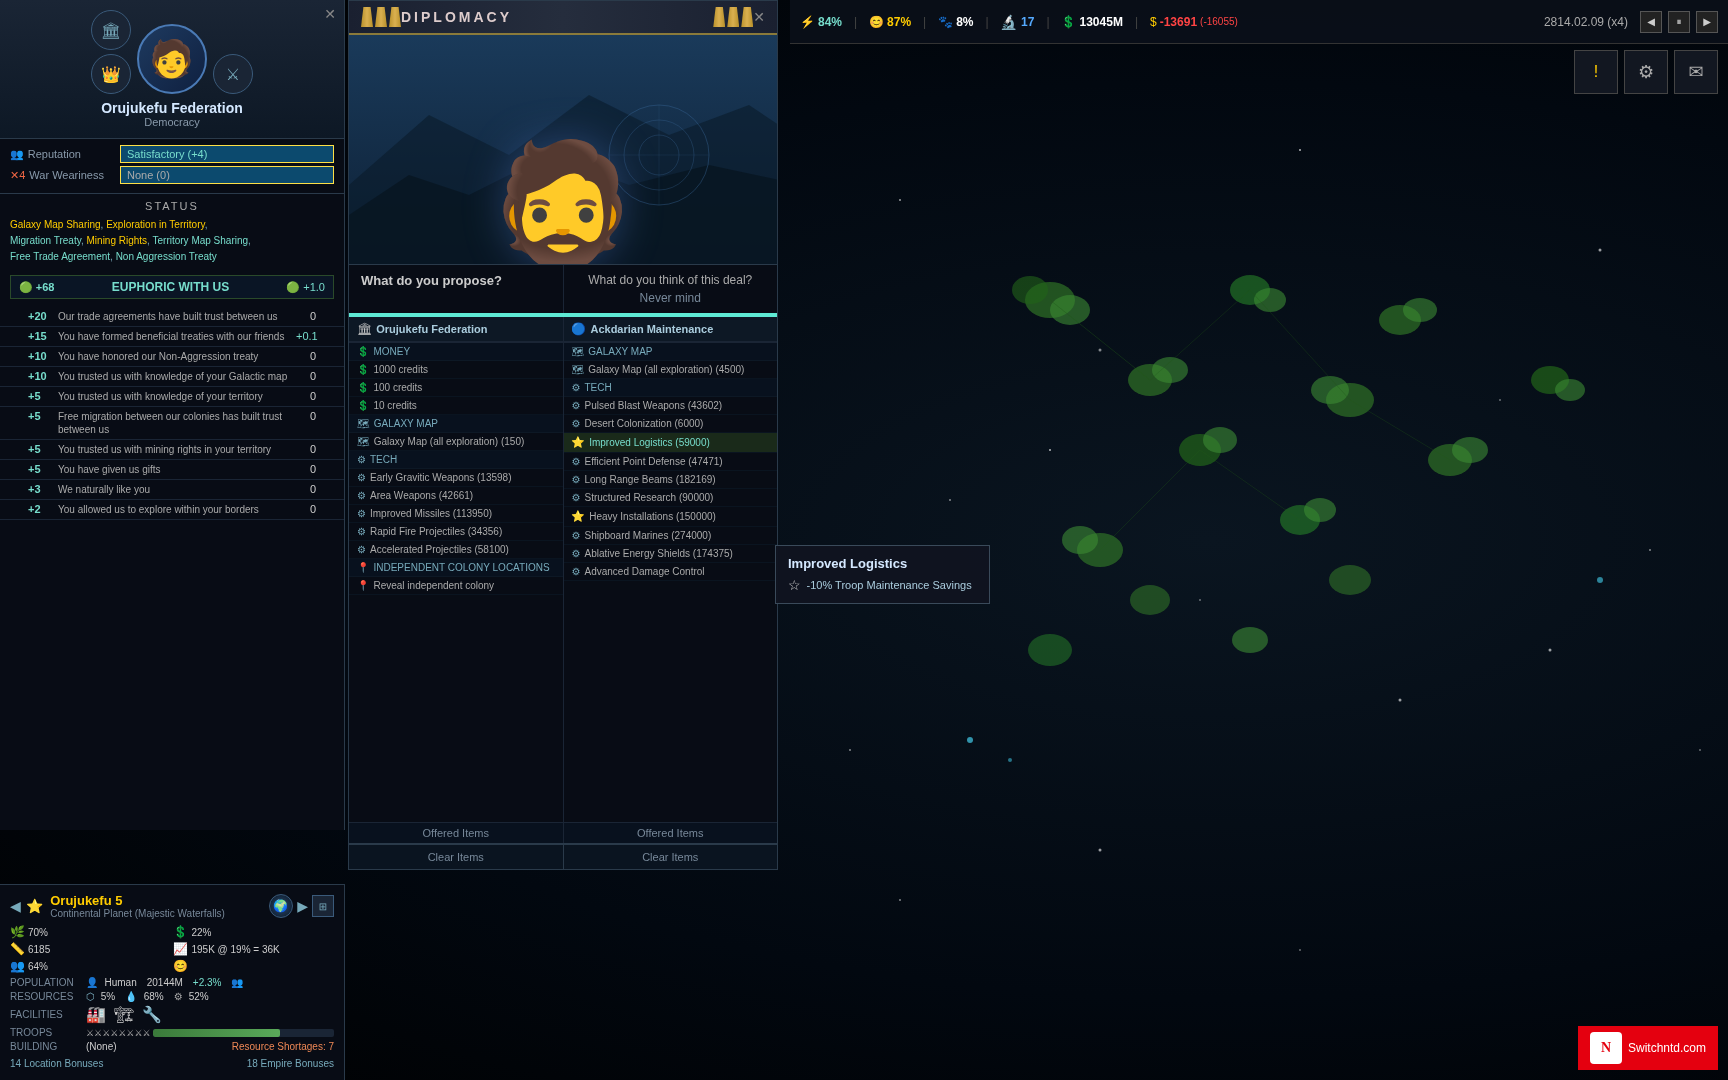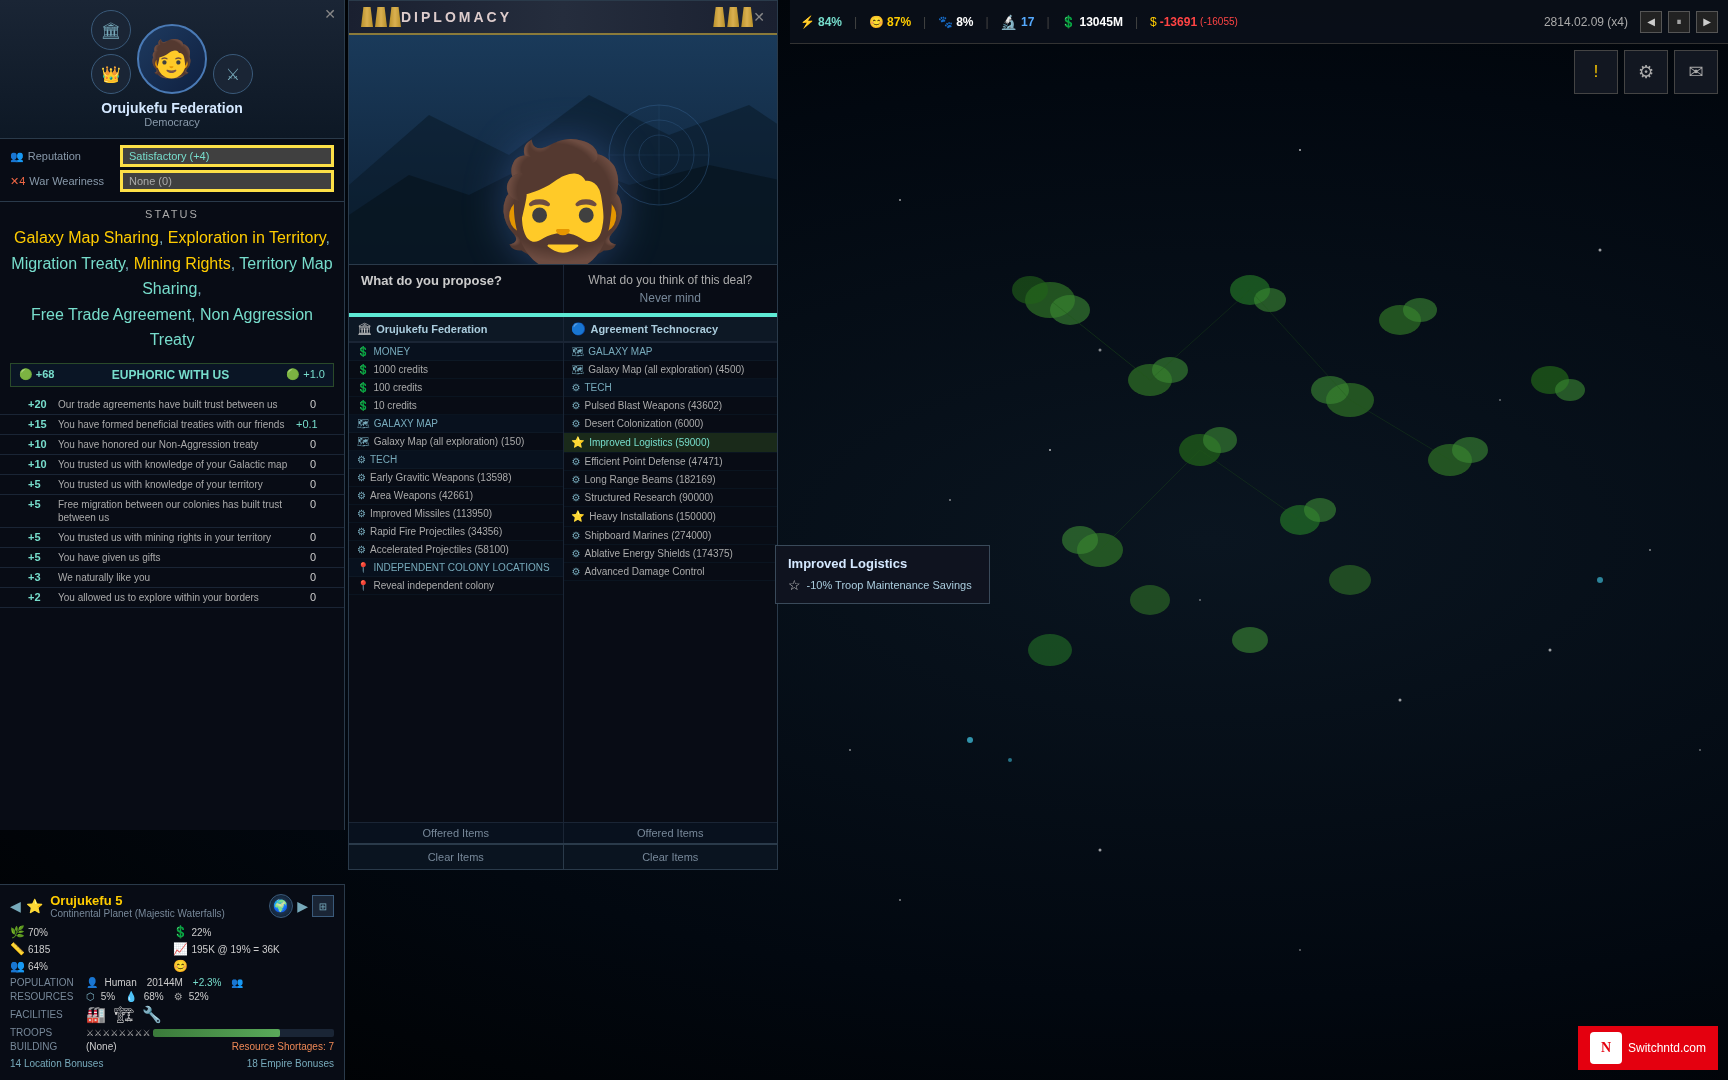--- a/index.html
+++ b/index.html
@@ -168,42 +168,42 @@
       margin-bottom: 3px;
     }
     .stat-label {
       color: #89a;
       font-size: 11px;
       width: 110px;
       display: flex; align-items: center; gap: 4px;
     }
     .stat-value {
       flex: 1;
-      background: #404040;
-      border: 3px solid #fde047;
+      background: #0c4a6e;
+      border: 1px solid #fde047;
       padding: 2px 6px;
       font-size: 11px;
       color: #7dc;
     }
 
     .status-section {
       border-top: 1px solid #2a3a4a;
       padding: 6px 10px;
     }
     .status-title {
       text-align: center;
       color: #aaa;
       font-size: 11px;
       letter-spacing: 2px;
       margin-bottom: 5px;
     }
     .status-tags {
       color: #7ab;
-      font-size: 16px;
-      text-align: center;
+      font-size: 10px;
+      text-align: left;
       line-height: 1.6;
     }
     .status-tags .highlight { color: #fc0; }
     .status-tags .green { color: #7dc; }
 
     .euphoric-bar {
       display: flex;
       align-items: center;
       justify-content: space-between;
       background: #0a1525;
@@ -896,21 +896,21 @@
     </div>
   </div>
 
   <div style="display:flex; border-bottom:1px solid #1a2535;">
     <div class="trade-col-header" style="flex:1; border-right:1px solid #1a2535;">
       <span class="trade-col-icon">🏛</span>
       <span class="trade-col-name">Orujukefu Federation</span>
     </div>
     <div class="trade-col-header" style="flex:1;">
       <span class="trade-col-icon">🔵</span>
-      <span class="trade-col-name">Agreement Technocracy</span>
+      <span class="trade-col-name">Ackdarian Maintenance</span>
     </div>
   </div>
 
   <div class="trade-area">
 
     <div class="trade-col">
       <div class="col-scroll">
 
         <div class="trade-section-header">
           <span>💲</span>

